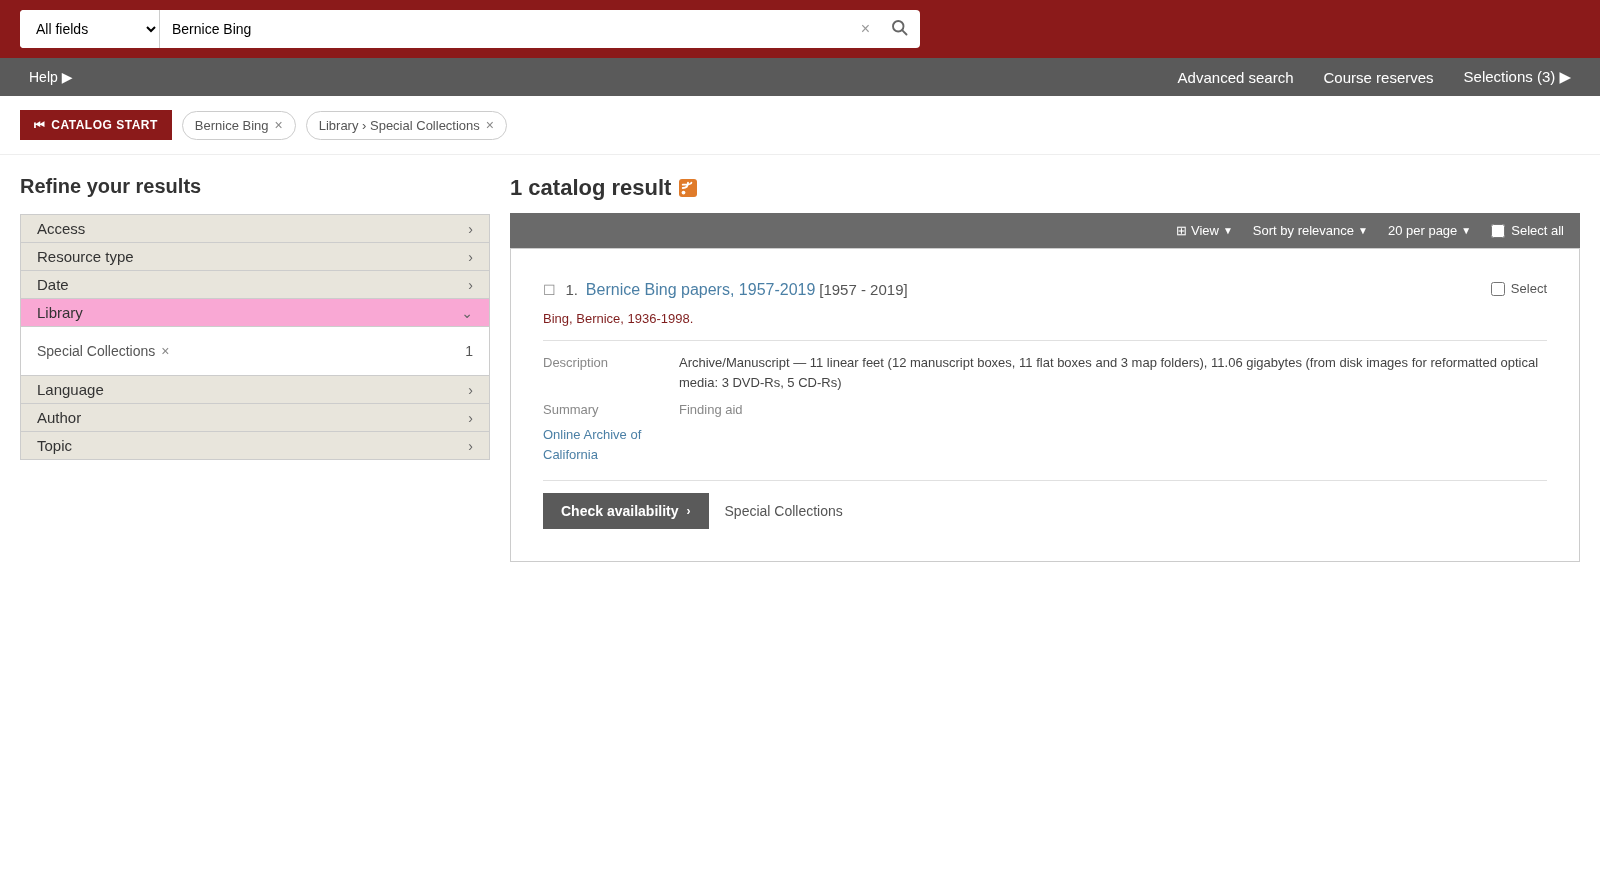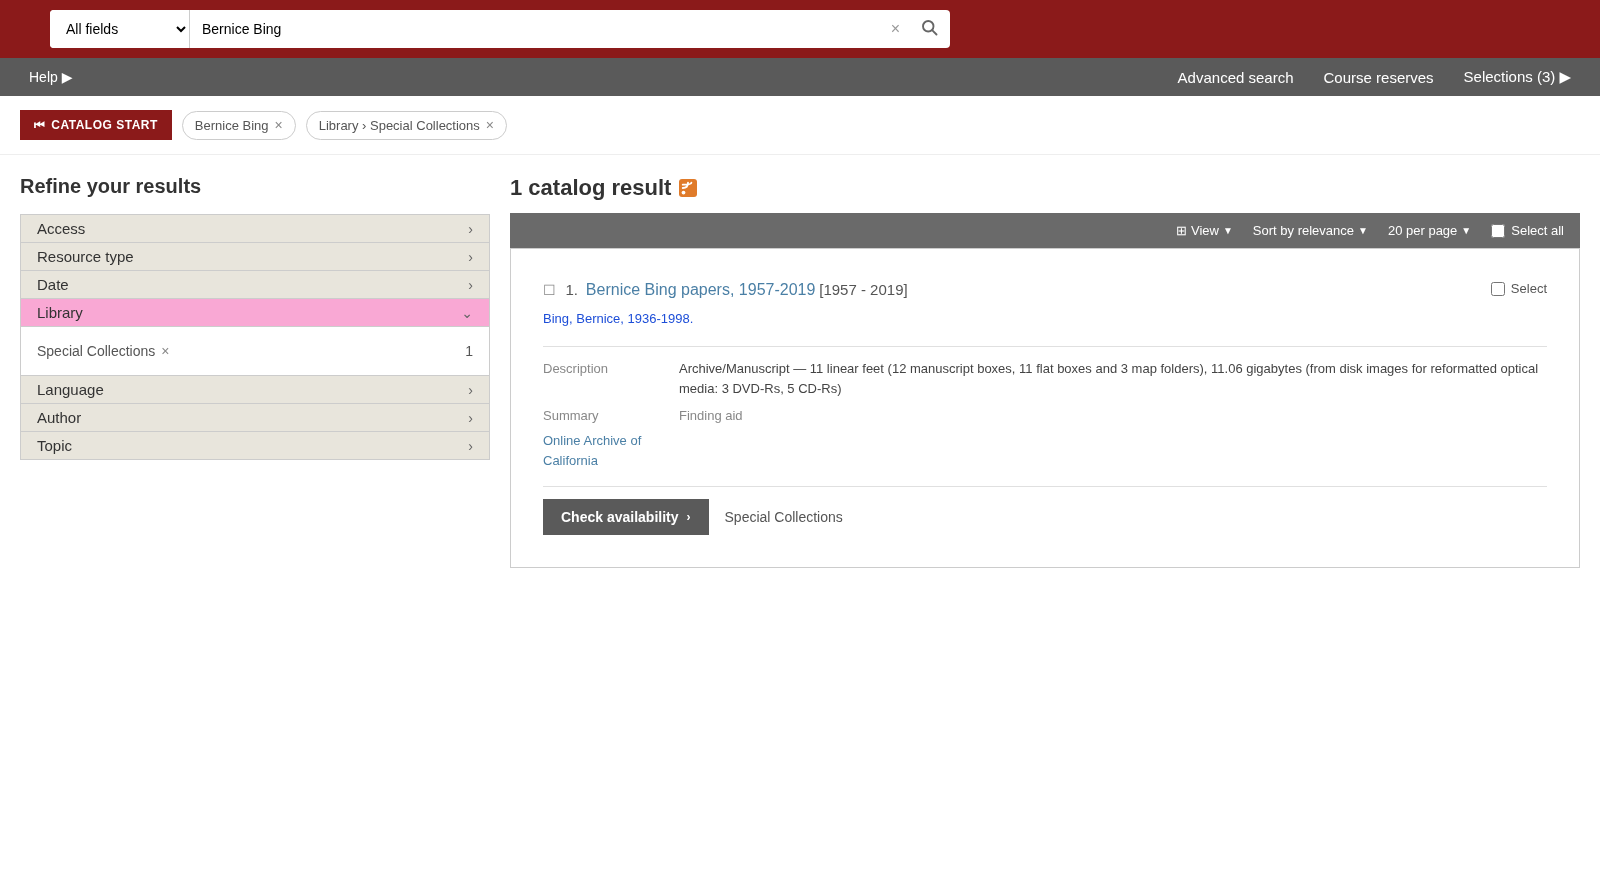--- a/index.html
+++ b/index.html
@@ -22,21 +22,20 @@
     }
     .logo-search { font-size: 26px; font-weight: bold; }
     .logo-works { font-size: 26px; font-weight: bold; }
     .search-bar {
       display: flex;
       flex: 1;
       background: white;
       border-radius: 4px;
       overflow: hidden;
       max-width: 900px;
-      margin-left: 30px;
     }
     .search-select {
       border: none;
       border-right: 1px solid #ccc;
       padding: 8px 12px;
       font-size: 14px;
       background: white;
       cursor: pointer;
       min-width: 140px;
     }
@@ -237,21 +236,21 @@
     .result-number { color: #555; font-size: 15px; margin-right: 4px; }
     .result-title { color: #4a7fa5; font-size: 16px; text-decoration: none; }
     .result-date { color: #555; font-size: 15px; }
     .result-select-area {
       display: flex;
       align-items: center;
       gap: 6px;
       font-size: 13px;
       color: #555;
     }
-    .result-author { color: #1d4ed8; font-size: 13px; text-decoration: none; margin-bottom: 20px; display: block; }
+    .result-author { color: #7f1d1d; font-size: 13px; text-decoration: none; margin-bottom: 14px; display: block; }
     .result-divider { border: none; border-top: 1px solid #e0e0e0; margin: 12px 0; }
     .result-meta { display: grid; grid-template-columns: 120px 1fr; gap: 8px 16px; margin: 12px 0; }
     .meta-label { color: #888; font-size: 13px; padding-top: 2px; }
     .meta-value { font-size: 13px; color: #444; line-height: 1.5; }
     .meta-link { color: #4a7fa5; text-decoration: none; }
     .more-link { color: #4a7fa5; text-decoration: none; font-size: 13px; }
 
     .availability-row {
       display: flex;
       align-items: center;

